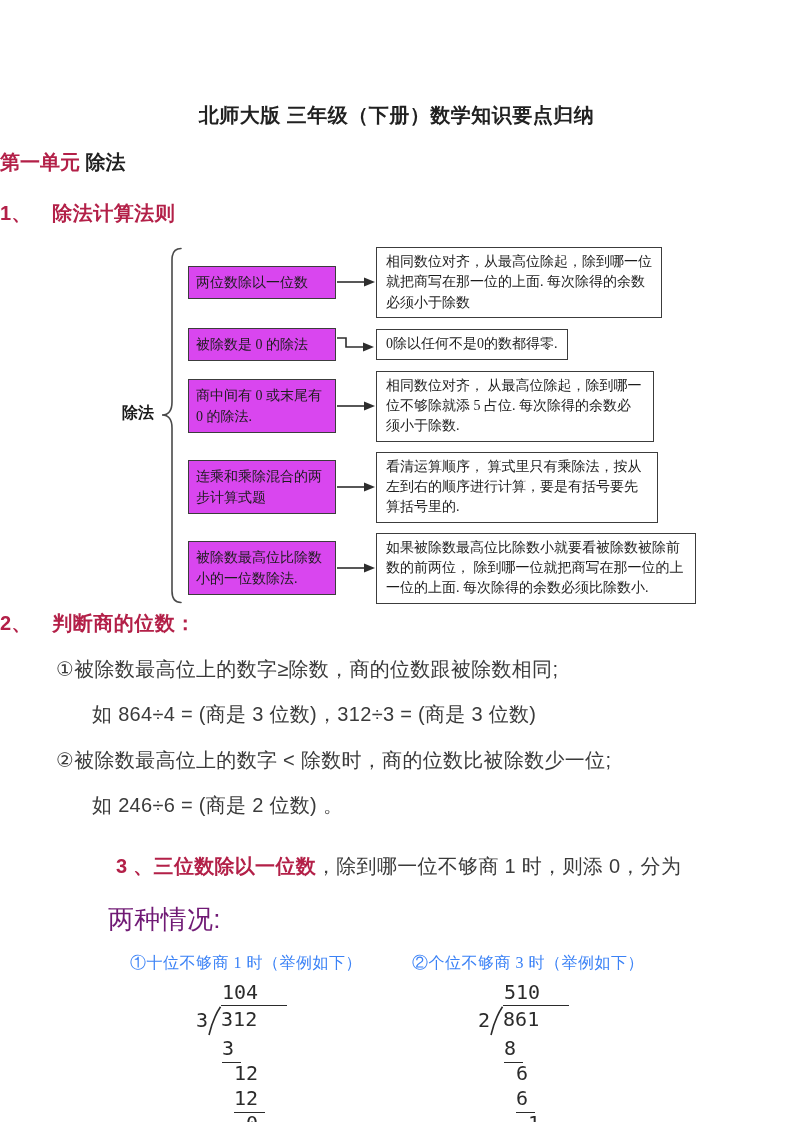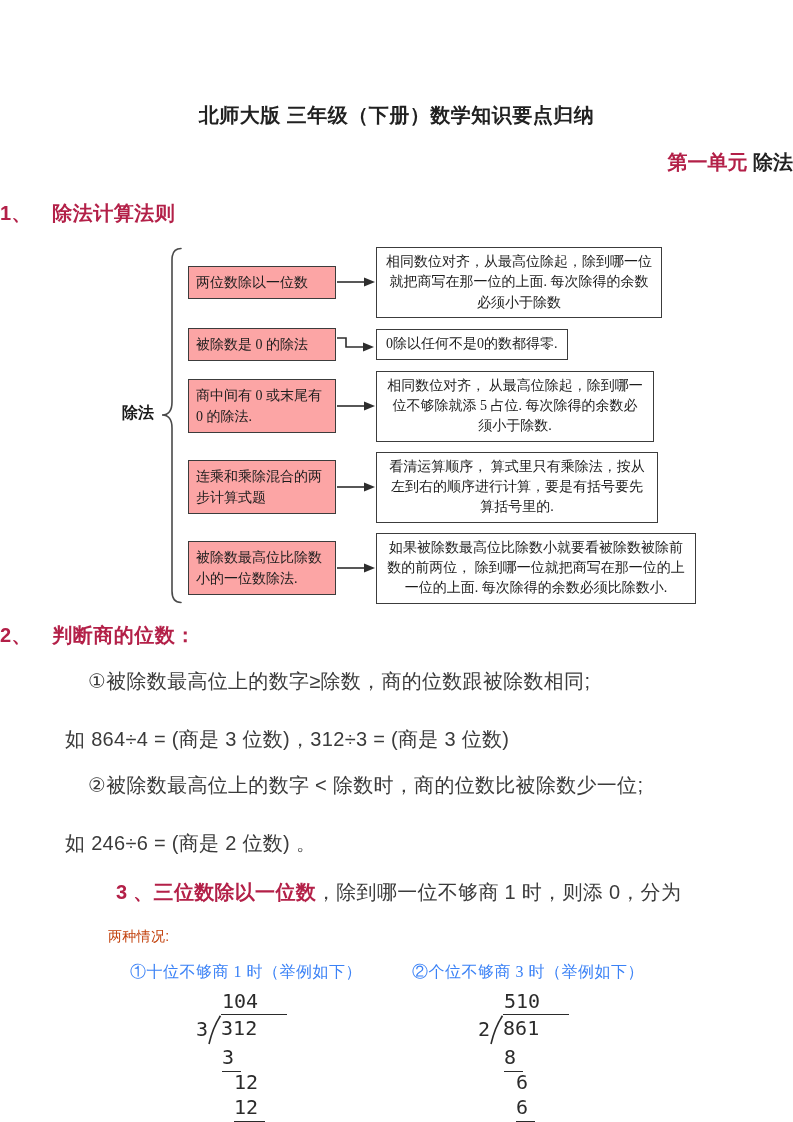--- a/index.html
+++ b/index.html
@@ -4,52 +4,52 @@
 <style>
   html,body{margin:0;padding:0;}
   body{
     width:793px;height:1122px;background:#ffffff;overflow:hidden;
     font-family:"Liberation Sans","DejaVu Sans",sans-serif;color:#3a3a3a;
   }
   .page-title{
     text-align:center;margin-top:102px;font-size:20px;font-weight:bold;
     color:#212121;letter-spacing:0.5px;
   }
-  .subtitle{text-align:right;margin-top:20px;font-size:20px;font-weight:bold;color:#212121;}
+  .subtitle{text-align:left;margin-top:20px;font-size:20px;font-weight:bold;color:#212121;}
   .accent{color:#b32048;}
   .sec-heading{margin-top:24px;font-size:20px;font-weight:bold;color:#b32048;letter-spacing:0.5px;}
   .sec-heading .h-num{margin-right:20px;}
 
   
   .diagram{position:relative;margin:20px 0 0 122px;width:600px;}
   .diagram-root{
     position:absolute;left:0;font-size:16px;color:#1a1a1a;
     font-family:"Liberation Serif","DejaVu Serif",serif;font-weight:bold;
   }
   .diagram-brace{position:absolute;left:38px;top:0;}
   .diagram-rows{margin-left:66px;display:flex;flex-direction:column;gap:10px;}
   .drow{display:flex;align-items:center;}
   .lbox{
     flex:none;width:132px;border:1.5px solid #3c3c3c;padding:5px 7px;
     font-family:"Liberation Serif","DejaVu Serif",serif;
-    font-size:14px;line-height:1.5;color:#1c1c1c;background:#fca5a5;
+    font-size:14px;line-height:1.5;color:#1c1c1c;background:#d946ef;
   }
   .arrow{flex:none;width:40px;display:flex;justify-content:center;}
   .rbox{
     border:1.5px solid #3c3c3c;padding:4px 9px;background:#fff;
     font-family:"Liberation Serif","DejaVu Serif",serif;
-    font-size:14px;line-height:1.45;color:#1c1c1c;text-align:center;
+    font-size:14px;line-height:1.45;color:#1c1c1c;
   }
 
   
-  .body-line{padding-left:88px;margin-top:20px;font-size:20px;line-height:1.2;color:#3b3b3b;letter-spacing:0.3px;}
-  .example-line{padding-left:65px;margin-top:33px;font-size:20px;color:#3b3b3b;letter-spacing:0.3px;}
-  .mixed-line{padding-left:116px;margin-top:22px;font-size:20px;color:#3b3b3b;letter-spacing:0.3px;}
+  .body-line{padding-left:56px;margin-top:20px;font-size:20px;line-height:1.2;color:#3b3b3b;letter-spacing:0.3px;}
+  .example-line{padding-left:92px;margin-top:20px;font-size:20px;color:#3b3b3b;letter-spacing:0.3px;}
+  .mixed-line{padding-left:116px;margin-top:34px;font-size:20px;color:#3b3b3b;letter-spacing:0.3px;}
   .mixed-line .red-bold{color:#b32048;font-weight:bold;}
-  .plain-line{padding-left:108px;margin-top:22px;font-size:14px;color:#c2410c;letter-spacing:0.3px;}
+  .plain-line{padding-left:108px;margin-top:22px;font-size:26px;color:#701a75;letter-spacing:0.3px;}
 
   
   .cases{display:flex;padding-left:130px;gap:50px;margin-top:16px;}
   .case-col{}
   .case-caption{
     font-family:"Liberation Serif","DejaVu Serif",serif;
     font-size:16px;color:#3b82f6;letter-spacing:0.5px;
   }
   .longdiv{
     margin:6px 0 0 66px;
@@ -132,21 +132,21 @@
           <svg width="40" height="16">
             <line x1="1" y1="8" x2="28" y2="8" stroke="#2e2e2e" stroke-width="1.6"></line>
             <polygon points="28,3.5 39,8 28,12.5" fill="#2e2e2e"></polygon>
           </svg>
         </div>
         <div class="rbox" style="width: 300px;">如果被除数最高位比除数小就要看被除数被除前数的前两位， 除到哪一位就把商写在那一位的上一位的上面. 每次除得的余数必须比除数小.</div>
       </div>
     </div>
 </div>
 
-<div class="sec-heading" style="margin-top:18px;">
+<div class="sec-heading" style="margin-top:6px;">
   <span class="h-num">2、</span><span>判断商的位数：</span>
 </div>
 
 <div class="body-line">①被除数最高位上的数字≥除数，商的位数跟被除数相同;</div>
 <div class="example-line">如 864÷4 = (商是 3 位数)，312÷3 = (商是 3 位数)</div>
 <div class="body-line">②被除数最高位上的数字 &lt; 除数时，商的位数比被除数少一位;</div>
 <div class="example-line">如 246÷6 = (商是 2 位数) 。</div>
 
 <div class="mixed-line">
   <span class="red-bold">3 、三位数除以一位数</span><span>，除到哪一位不够商 1 时，则添 0，分为</span>

